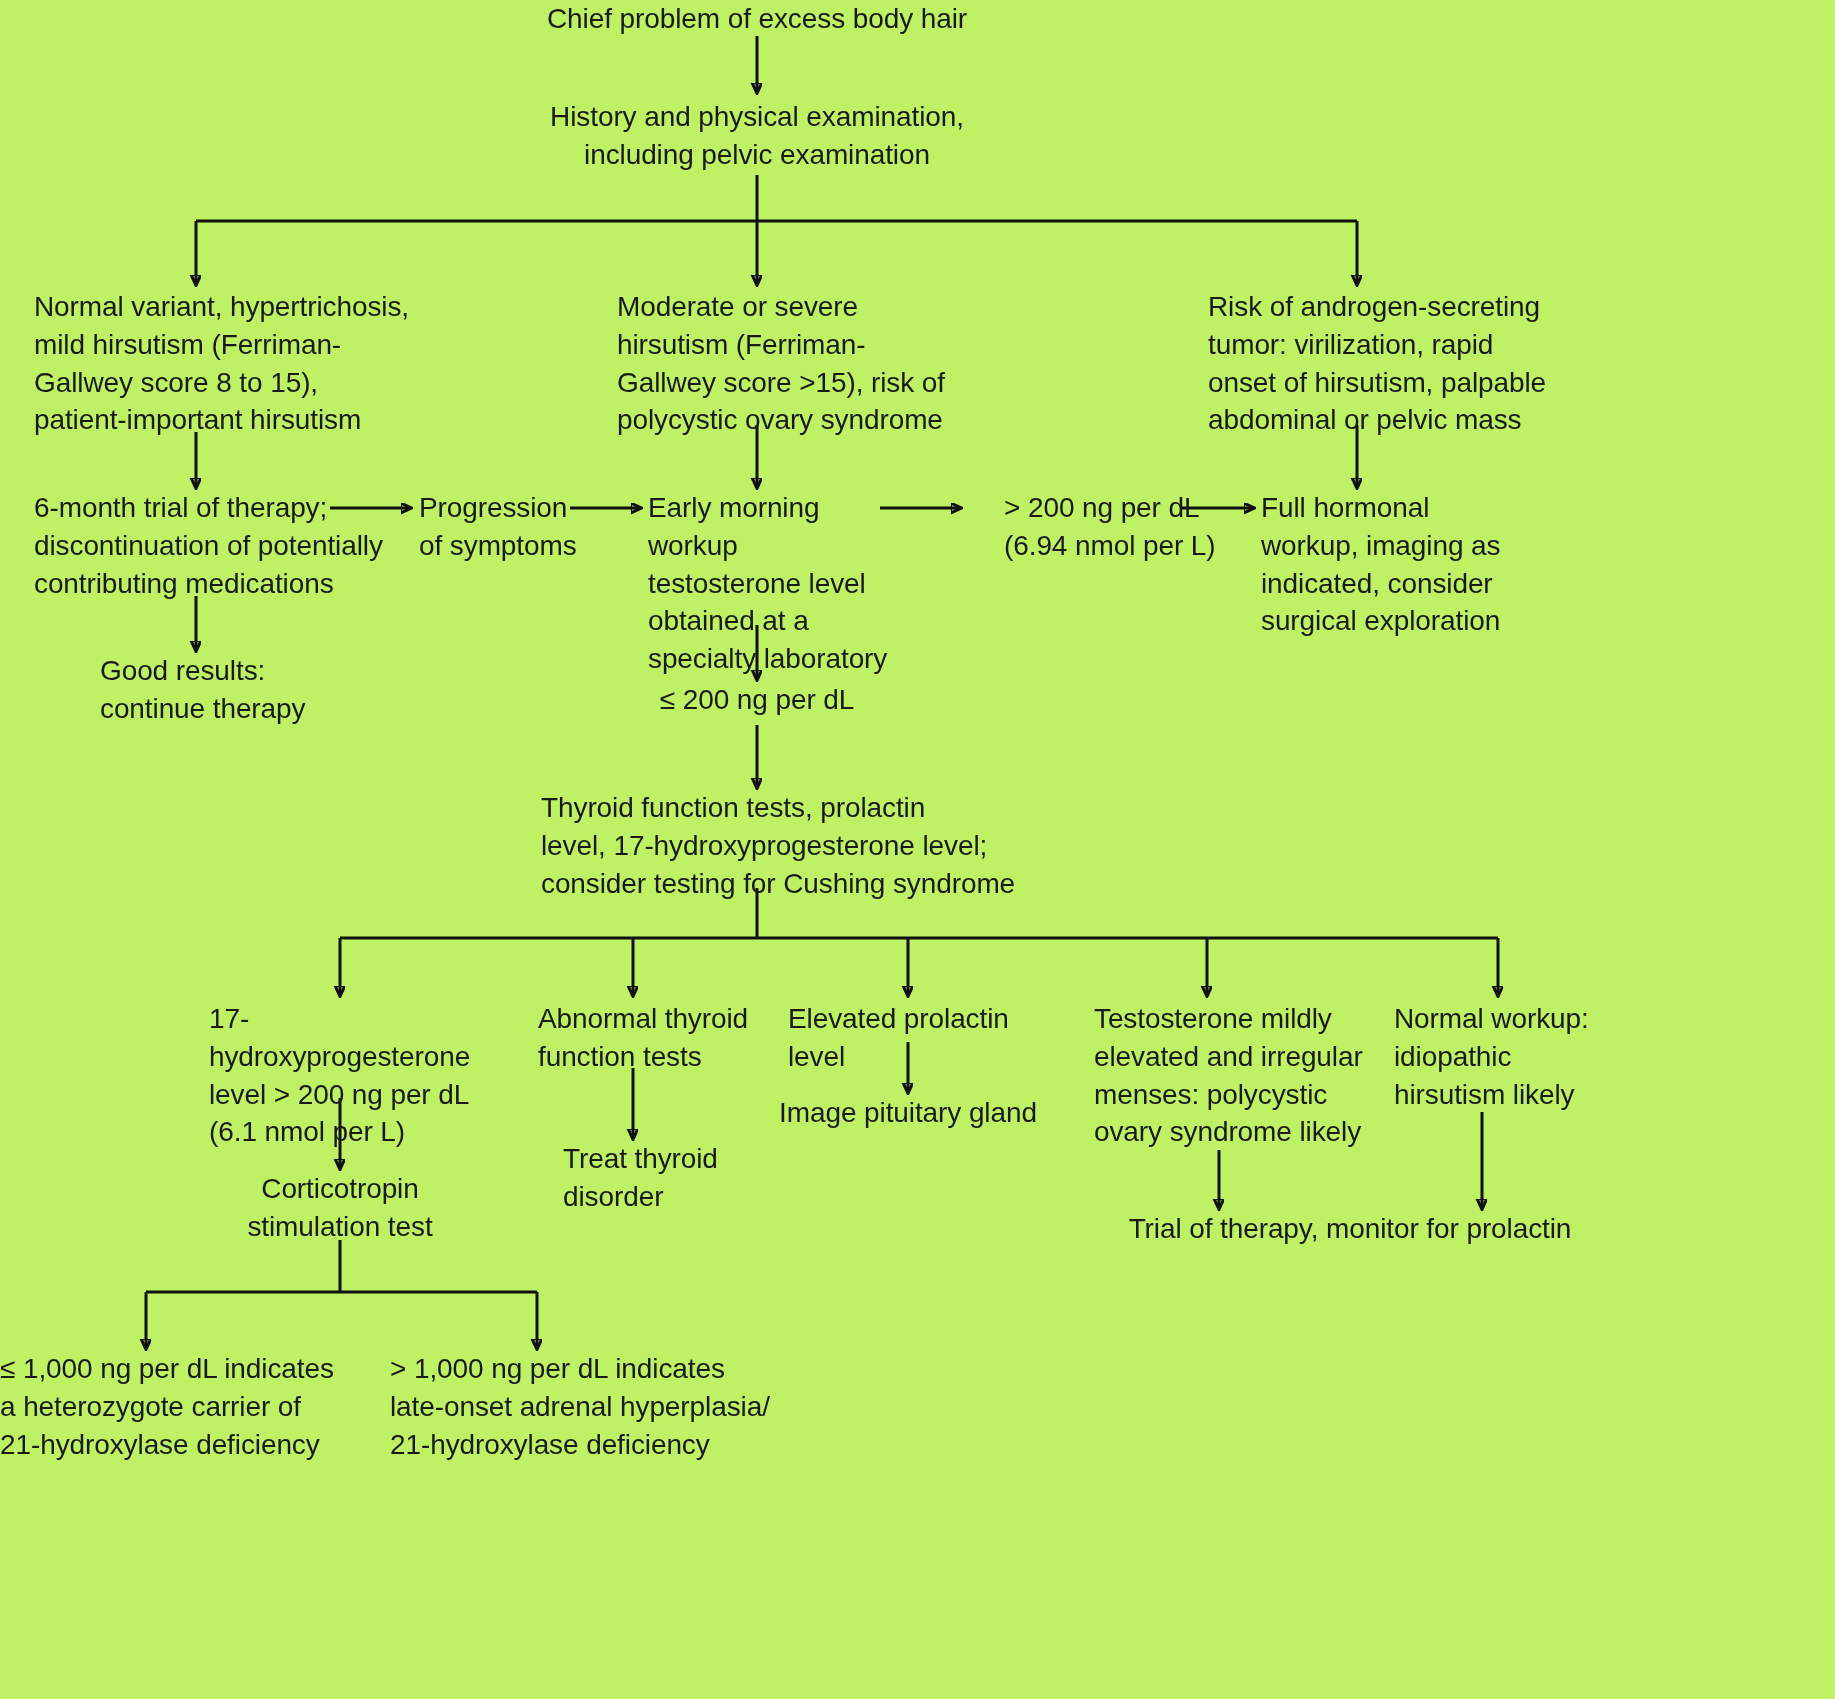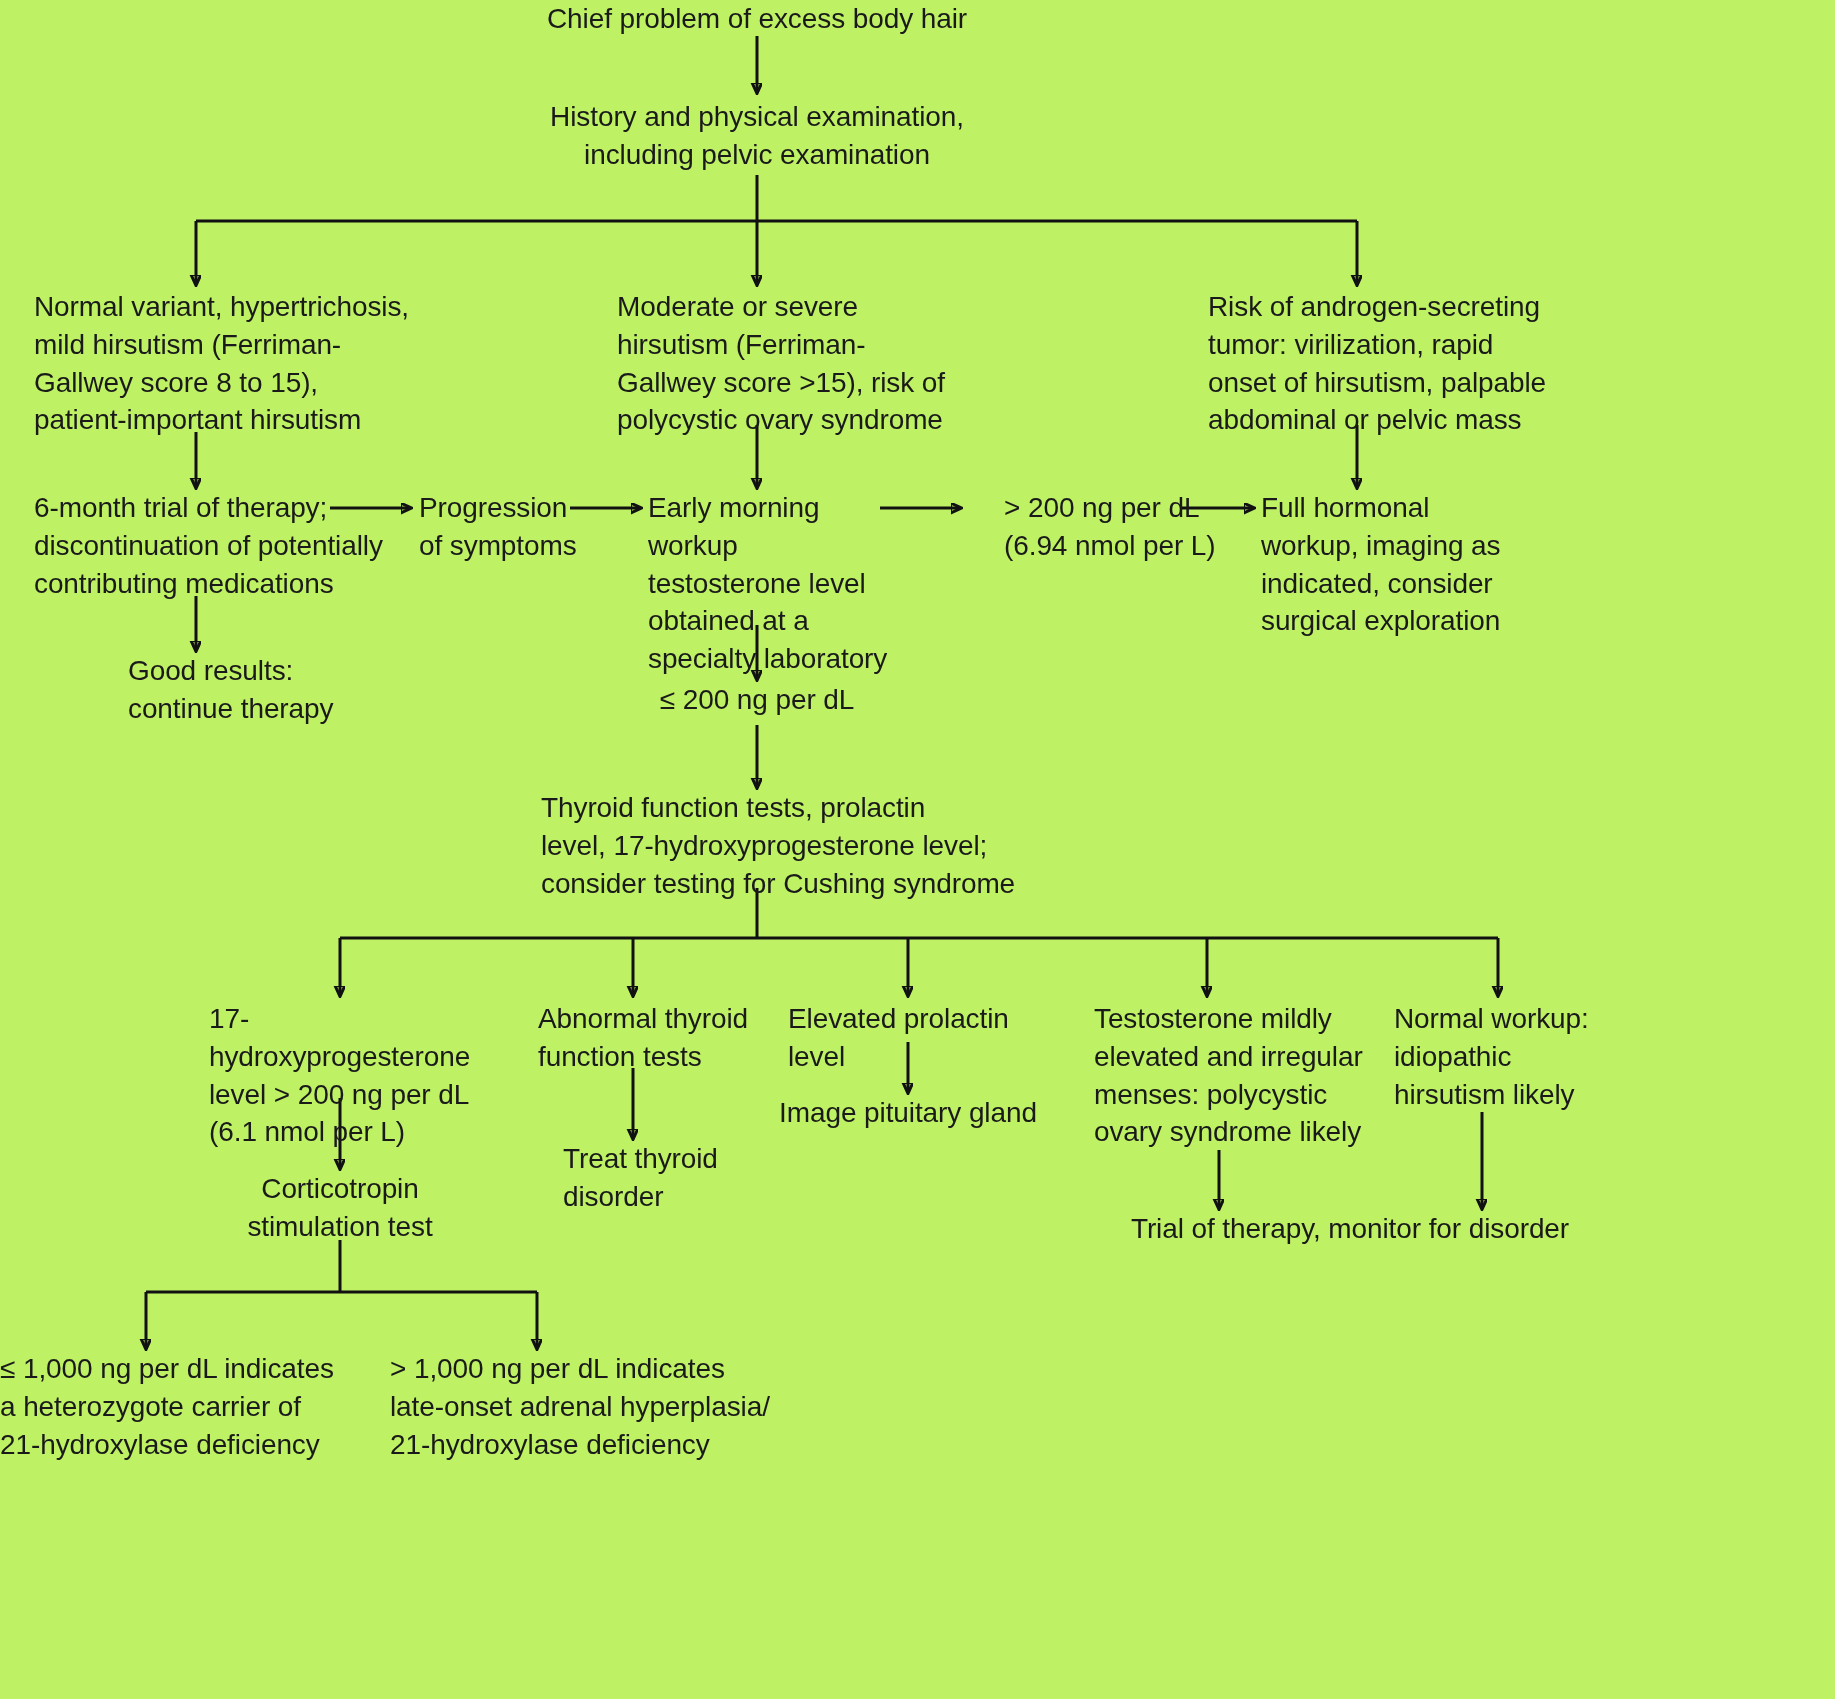--- a/index.html
+++ b/index.html
@@ -142,21 +142,21 @@
 specialty laboratory</div>
 
   <div class="node lft" style="left:968px; top:489px; width:250px;margin-left:36px;">&gt; 200 ng per dL
 (6.94 nmol per L)</div>
 
   <div class="node lft" style="left:1261px; top:489px; width:280px;">Full hormonal
 workup, imaging as
 indicated, consider
 surgical exploration</div>
 
-  <div class="node lft" style="left:100px; top:652px; width:300px;margin-left:28px;">Good results:
+  <div class="node lft" style="left:100px; top:652px; width:300px;">Good results:
 continue therapy</div>
 
   <div class="node ctr" style="left:607px; top:681px; width:300px;">≤ 200 ng per dL</div>
 
   <div class="node lft" style="left:541px; top:789px; width:640px;">Thyroid function tests, prolactin
 level, 17-hydroxyprogesterone level;
 consider testing for Cushing syndrome</div>
 
   <div class="node lft" style="left:209px; top:1000px; width:300px;">17-hydroxyprogesterone
 level &gt; 200 ng per dL
@@ -177,21 +177,21 @@
 hirsutism likely</div>
 
   <div class="node ctr" style="left:190px; top:1170px; width:300px;">Corticotropin
 stimulation test</div>
 
   <div class="node lft" style="left:563px; top:1140px; width:250px;">Treat thyroid
 disorder</div>
 
   <div class="node ctr" style="left:758px; top:1094px; width:300px;">Image pituitary gland</div>
 
-  <div class="node ctr" style="left:1100px; top:1210px; width:500px;">Trial of therapy, monitor for disorder</div>
+  <div class="node ctr" style="left:1100px; top:1210px; width:500px;">Trial of therapy, monitor for prolactin</div>
 
   <div class="node lft" style="left:0px; top:1350px; width:350px;">≤ 1,000 ng per dL indicates
 a heterozygote carrier of
 21-hydroxylase deficiency</div>
 
   <div class="node lft" style="left:390px; top:1350px; width:400px;">&gt; 1,000 ng per dL indicates
 late-onset adrenal hyperplasia/
 21-hydroxylase deficiency</div>
 
 </div>

